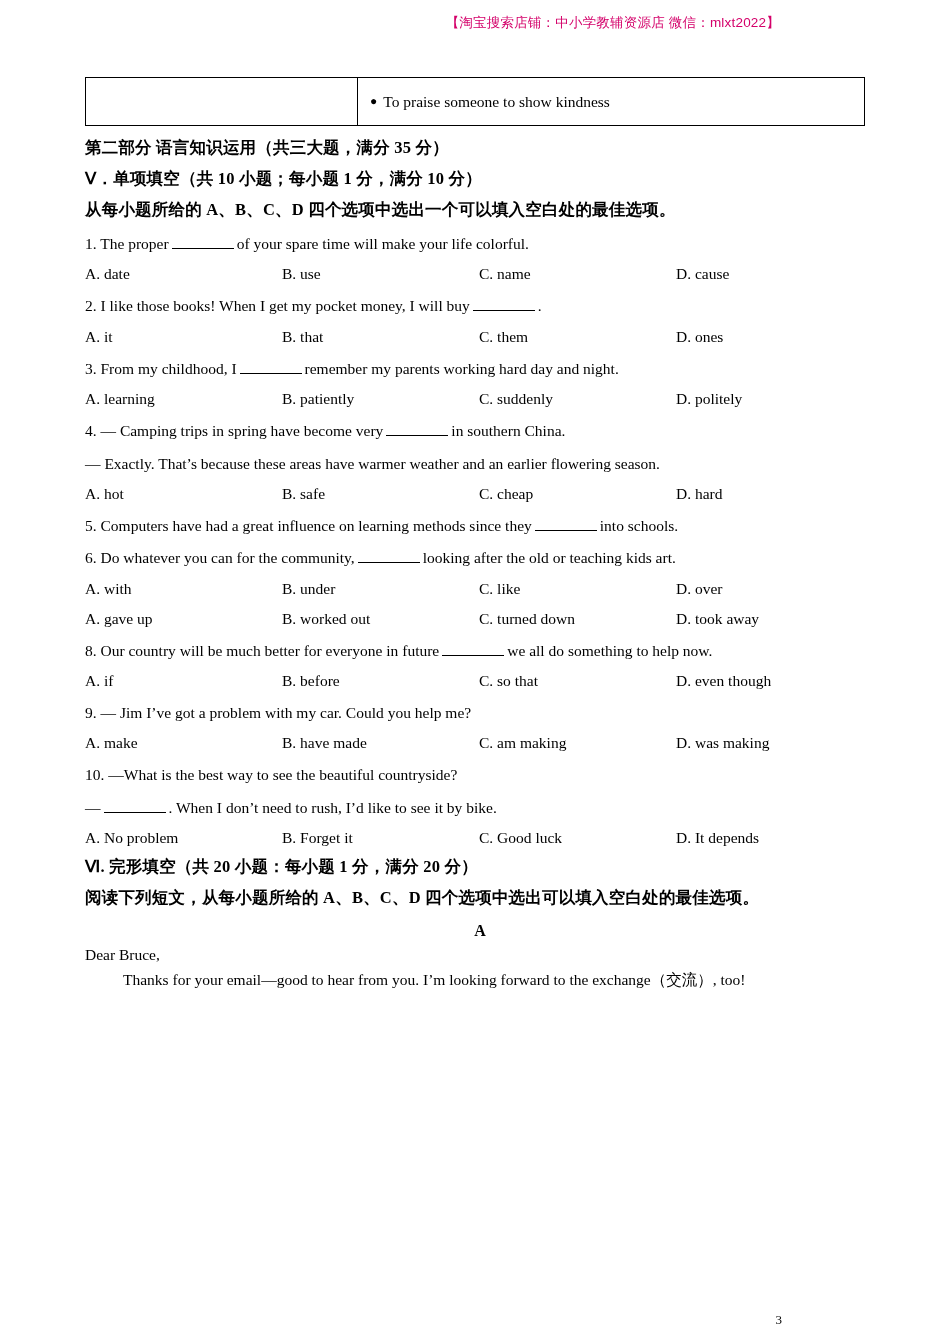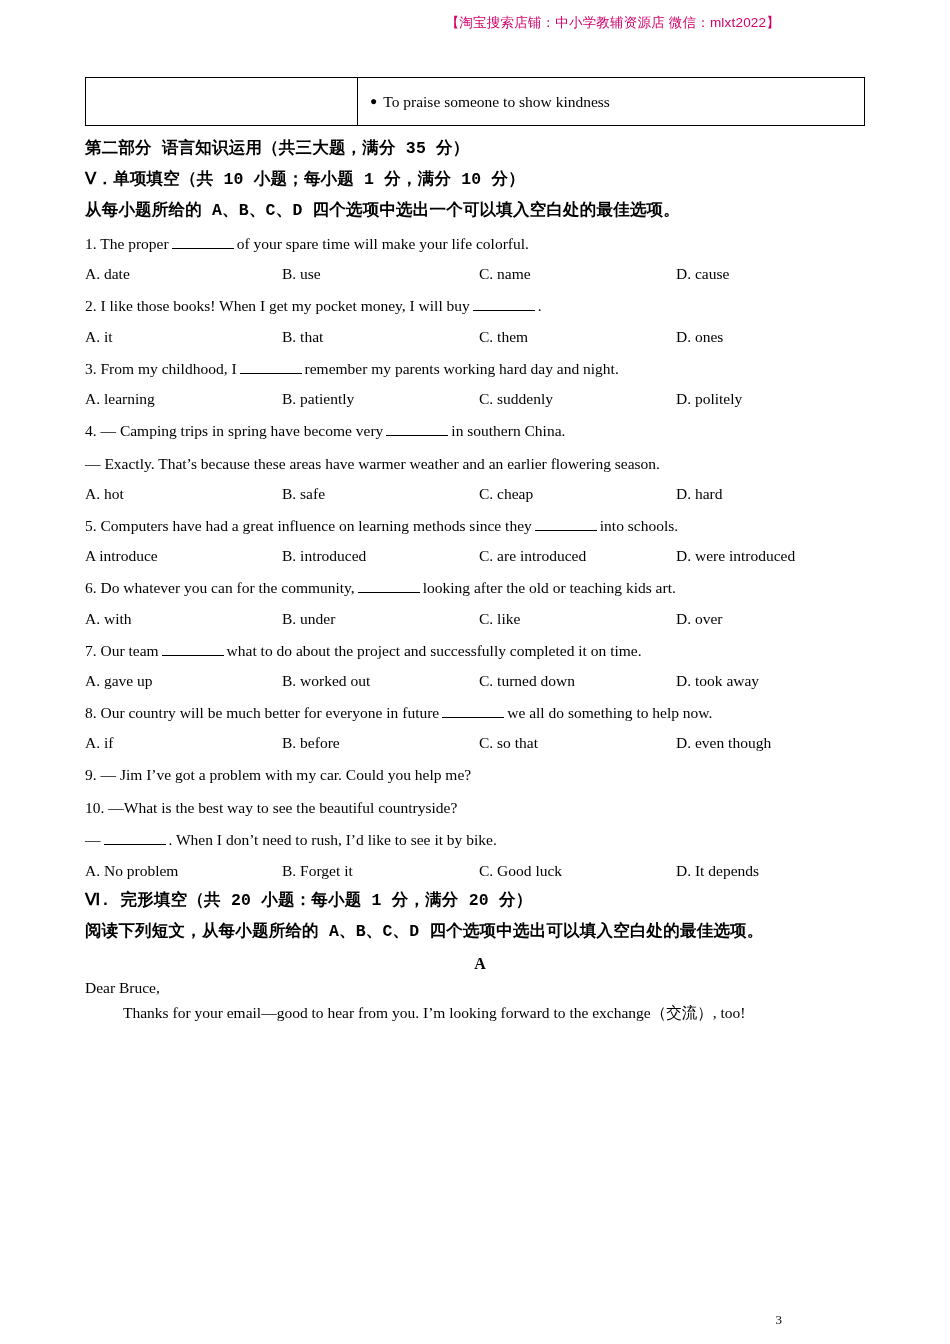--- a/index.html
+++ b/index.html
@@ -110,21 +110,21 @@
   }
   .blank {
     display: inline-block;
     border-bottom: 1px solid #000;
     width: 62px;
     height: 0.85em;
     margin: 0 3px;
     vertical-align: baseline;
   }
   .zh {
-    font-family: Liberation Mono, monospace;
+    font-family: Liberation Serif, serif;
     font-weight: bold;
   }
 </style>
 </head>
 <body>
 
 <div class="page">
 
   <div class="watermark">【淘宝搜索店铺：中小学教辅资源店 微信：mlxt2022】</div>
 
@@ -179,58 +179,55 @@
     <div class="opts">
       <div class="op">A. hot</div>
       <div class="op">B. safe</div>
       <div class="op">C. cheap</div>
       <div class="op">D. hard</div>
     </div>
 
     <div class="q-line">
       <span>5. Computers have had a great influence on learning methods since they</span><span class="blank"></span><span>into schools.</span>
     </div>
-    <div class="opts">
-      <div class="op">A  introduce</div>
-      <div class="op">B. introduced</div>
-      <div class="op">C. are introduced</div>
-      <div class="op">D. were introduced</div>
-    </div>
 
     <div class="q-line">
       <span>6. Do whatever you can for the community,</span><span class="blank"></span><span>looking after the old or teaching kids art.</span>
     </div>
     <div class="opts">
       <div class="op">A. with</div>
       <div class="op">B. under</div>
       <div class="op">C. like</div>
       <div class="op">D. over</div>
     </div>
 
-    <div class="q-line">
-      <span>7. Our team</span><span class="blank"></span><span>what to do about the project and successfully completed it on time.</span>
-    </div>
     <div class="opts">
       <div class="op">A. gave up</div>
       <div class="op">B. worked out</div>
       <div class="op">C. turned down</div>
       <div class="op">D. took away</div>
     </div>
 
     <div class="q-line">
       <span>8. Our country will be much better for everyone in future</span><span class="blank"></span><span>we all do something to help now.</span>
     </div>
     <div class="opts">
       <div class="op">A. if</div>
       <div class="op">B. before</div>
       <div class="op">C. so that</div>
       <div class="op">D. even though</div>
     </div>
 
     <div class="q-line">9. — Jim  I’ve got a problem with my car. Could you help me?</div>
+    <div class="opts">
+      <div class="op">A. make</div>
+      <div class="op">B. have made</div>
+      <div class="op">C. am making</div>
+      <div class="op">D. was making</div>
+    </div>
 
     <div class="q-line">10. —What is the best way to see the beautiful countryside?</div>
     <div class="q-line">
       <span>—</span><span class="blank"></span><span>. When I don’t need to rush, I’d like to see it by bike.</span>
     </div>
     <div class="opts">
       <div class="op">A. No problem</div>
       <div class="op">B. Forget it</div>
       <div class="op">C. Good luck</div>
       <div class="op">D. It depends</div>

